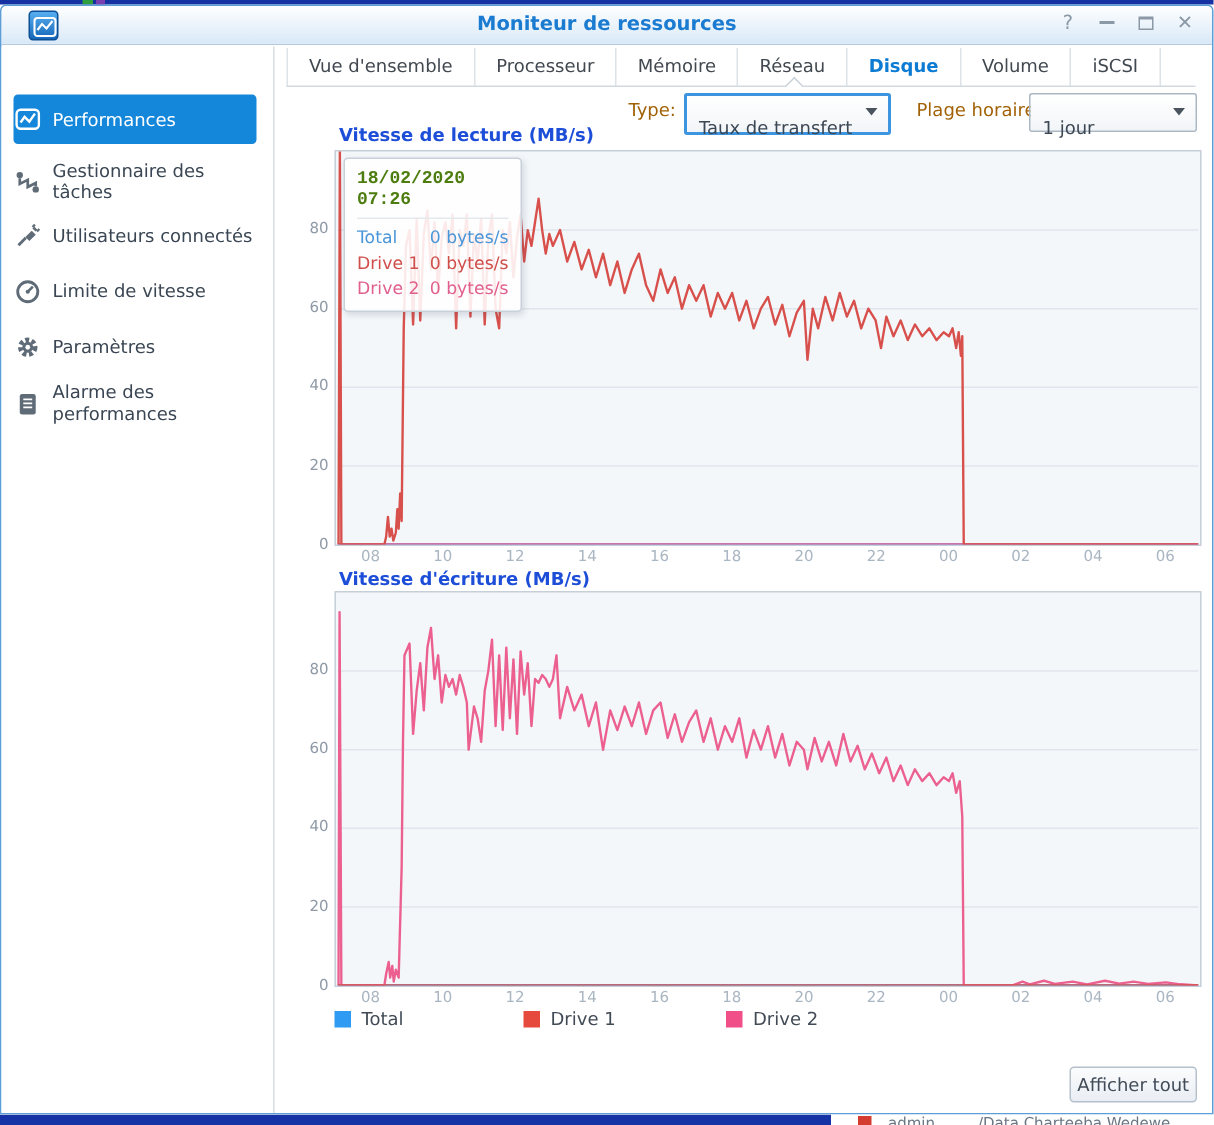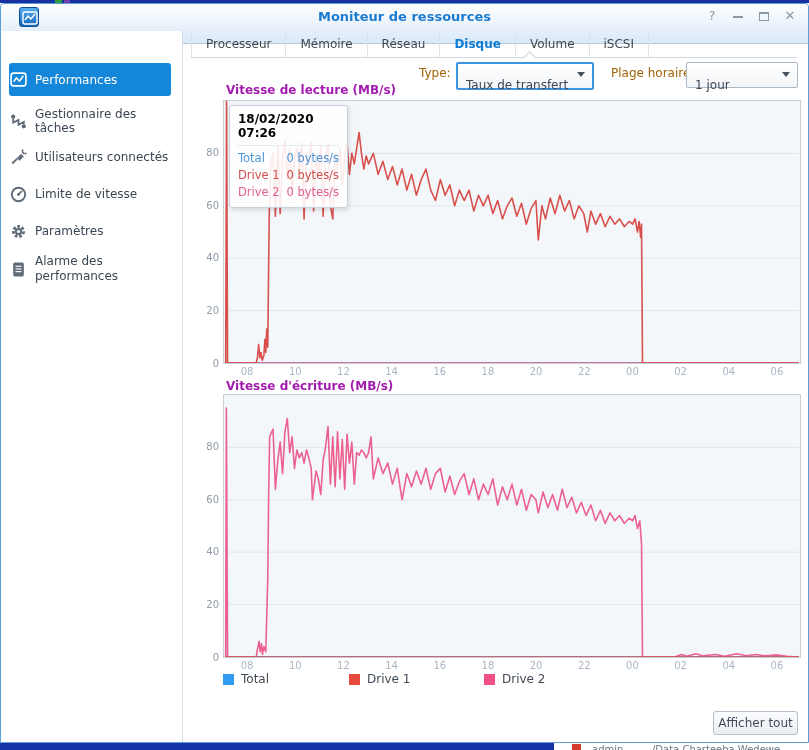--- a/index.html
+++ b/index.html
@@ -3,21 +3,21 @@
 <meta charset="utf-8">
 <style>
   * { margin:0; padding:0; box-sizing:border-box; }
   html,body { width:809px; height:750px; overflow:hidden; background:#fff;
     font-family:"DejaVu Sans","Liberation Sans",sans-serif; font-size:12px; color:#3c4754; }
   .desktop-strip { position:absolute; left:0; top:0; width:809px; height:3px; background:#1631a2; }
   .desktop-strip .dot { position:absolute; top:0; height:3px; }
   .window { position:absolute; left:0; top:3px; width:809px; height:740px; background:#fff;
     border:1px solid #5d9ed6; border-radius:4px 4px 0 0; }
   
-  .titlebar { position:absolute; left:0; top:0; right:0; height:40px;
+  .titlebar { position:absolute; left:0; top:0; right:0; height:26px;
     background:linear-gradient(#fefefe,#d9e9f8); border-bottom:1px solid #b4c9dd; border-radius:4px 4px 0 0; }
   .app-icon { position:absolute; left:18px; top:3px; width:20px; height:20px; border-radius:3px;
     background:linear-gradient(#57aef0,#1667b8); border:1px solid #0d4f94; }
   .app-icon svg { position:absolute; left:2px; top:2px; }
   .win-title { position:absolute; left:0; right:0; top:5px; text-align:center; color:#1b7bd0;
     font-weight:bold; font-size:13px; }
   .win-controls { position:absolute; right:10px; top:4px; display:flex; gap:10px; color:#8b98a6; }
   .win-controls .wbtn { width:16px; height:16px; text-align:center; line-height:16px; font-size:13px; cursor:default; }
   .wbtn .bar { display:inline-block; width:10px; height:2px; background:#8b98a6; vertical-align:middle; }
   .wbtn .box { display:inline-block; width:10px; height:9px; border:1px solid #8b98a6; border-top-width:2px; vertical-align:middle; }
@@ -38,31 +38,31 @@
     border-left:1px solid #c9d1d9; border-top:1px solid #c9d1d9; transform:rotate(45deg); }
   
   .ctl-label { position:absolute; top:62px; color:#a16207; }
   .select { position:absolute; top:58px; height:23px; background:linear-gradient(#fff,#f2f5f8);
     border:1px solid #abb8c4; border-radius:2px; line-height:21px; padding:12px 8px; color:#3c4754; cursor:pointer; }
   .select.focused { border:2px solid #3d95e0; line-height:19px; }
   .select .chev { position:absolute; right:7px; top:9px; width:0; height:0;
     border-left:4px solid transparent; border-right:4px solid transparent; border-top:5px solid #4a545e; }
   .select.focused .chev { top:8px; }
   
-  .chart-title { position:absolute; left:225px; color:#a21caf; font-weight:bold; }
+  .chart-title { position:absolute; left:225px; color:#1d4ed8; font-weight:bold; }
   .plot-wrap { position:absolute; left:222px; width:578px; height:264px; }
   .plot-wrap svg { position:absolute; left:0; top:0; width:578px; height:264px;
     background:#f3f7fa; border:1px solid #c6cfd8; }
   .y-labels .tick { position:absolute; left:-28px; width:24px; text-align:right; font-size:10px; color:#8f9aa6; }
   .x-labels { position:absolute; left:0; top:266px; width:578px; height:12px; }
   .x-labels .tick { position:absolute; font-size:10px; color:#aab6c2; width:20px; text-align:center; }
   
   .tooltip { position:absolute; left:6px; top:5px; width:119px; background:rgba(255,255,255,0.88);
     border:1px solid #c8d0d9; border-radius:3px; box-shadow:1px 2px 4px rgba(60,80,100,0.18); padding:6px 8px; z-index:5; }
-  .tt-head { font-weight:bold; color:#000000; font-size:12px; padding-bottom:5px; border-bottom:1px solid #e4e9ee; margin-bottom:4px; }
+  .tt-head { font-weight:bold; color:#4d7c0f; font-size:12px; padding-bottom:5px; border-bottom:1px solid #e4e9ee; margin-bottom:4px;font-family:Liberation Mono, monospace; }
   .tt-row { display:flex; justify-content:space-between; line-height:17px; font-size:11.5px; }
   
   .legend-item { position:absolute; display:flex; align-items:center; gap:7px; }
   .legend-swatch { width:11px; height:11px; }
   .legend-label { color:#414a55; }
   
   .btn { position:absolute; left:712px; top:707px; width:85px; height:24px;
     background:linear-gradient(#fbfcfd,#e9eef4); border:1px solid #b5c0cb; border-radius:3px;
     color:#414c58; font-size:12px; text-align:center; line-height:22px; cursor:pointer; }
   
@@ -156,20 +156,21 @@
             <line x1="5.2" y1="5" x2="10.8" y2="5" stroke="#fff" stroke-width="1.1"></line>
             <line x1="5.2" y1="7.5" x2="10.8" y2="7.5" stroke="#fff" stroke-width="1.1"></line>
             <line x1="5.2" y1="10" x2="10.8" y2="10" stroke="#fff" stroke-width="1.1"></line>
           </svg>
       </span>
       <span class="lbl" style="width:110px;white-space:normal;">Alarme des performances</span>
     </div>
   </div>
 
   <div class="tabbar">
+    <div class="tab">Vue d'ensemble</div>
     <div class="tab">Processeur</div>
     <div class="tab">Mémoire</div>
     <div class="tab">Réseau</div>
     <div class="tab active">Disque</div>
     <div class="tab">Volume</div>
     <div class="tab">iSCSI</div>
   </div>
   <div class="tab-underline"></div>
   <div class="tab-notch"></div>
 

